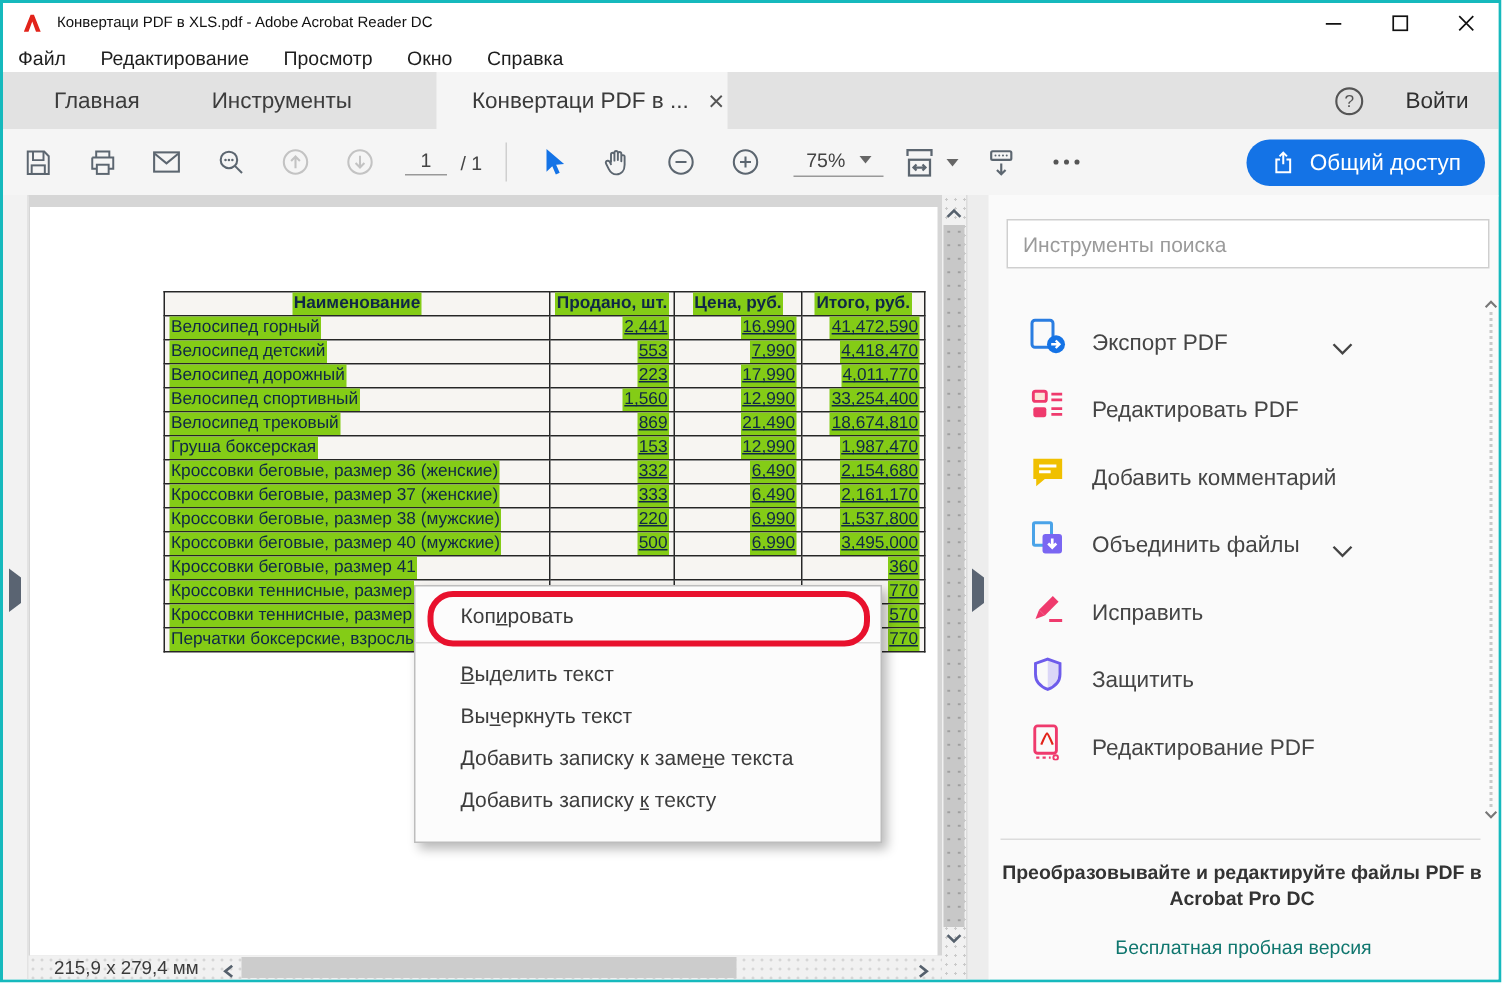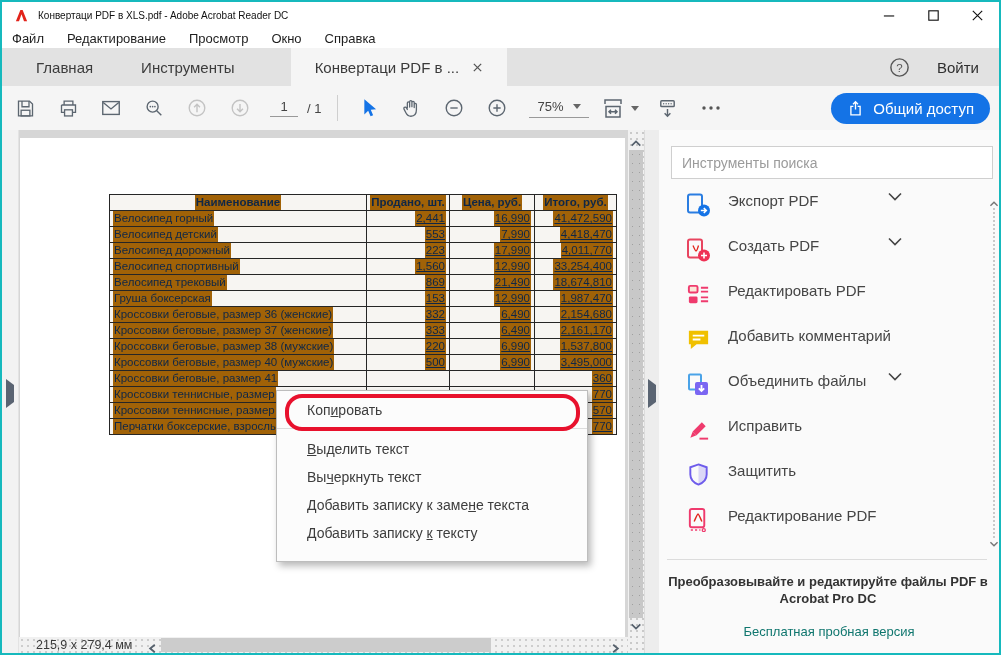--- a/index.html
+++ b/index.html
@@ -15,21 +15,21 @@
   .wc { width:44px; height:100%; display:flex; align-items:center; justify-content:center; }
 
   
   .menubar { position:absolute; top:26px; left:0; right:0; height:20px; display:flex; align-items:center; padding-left:10px; background:#fff; }
   .mitem { margin-right:23px; font-size:13px; color:#1e1e1e; }
 
   
   .tabbar { position:absolute; top:46px; left:0; right:0; height:38px; background:#e2e2e2; display:flex; align-items:stretch; }
   .tab { display:flex; align-items:center; padding:0 24px; font-size:15px; color:#3c3c3c; }
   .tab.first { margin-left:10px; }
-  .tab.active { background:#f5f5f5; margin-left:32px; padding-right:24px; gap:13px; color:#3a3a3a; }
+  .tab.active { background:#f5f5f5; margin-left:32px; padding-right:2px; gap:13px; color:#3a3a3a; }
   .tab-spacer { flex:1; }
   .help-btn { display:flex; align-items:center; margin-right:26px; }
   .signin { display:flex; align-items:center; font-size:15px; color:#2f2f2f; margin-right:20px; }
 
   
   .toolbar { position:absolute; top:84px; left:0; right:0; height:44px; background:#f5f5f5; border-bottom:1px solid #d8d8d8; display:flex; align-items:center; padding-left:8px; }
   .tb { width:30px; height:30px; display:flex; align-items:center; justify-content:center; margin-right:13px; }
   .page-group { display:flex; align-items:center; margin:0 6px 0 2px; }
   .page-num { display:inline-block; width:28px; text-align:center; font-size:13px; color:#444; border-bottom:1px solid #999; padding-bottom:2px; }
   .page-total { margin-left:9px; font-size:13px; color:#444; }
@@ -68,35 +68,35 @@
 
   .panel-strip { position:absolute; left:642px; top:0; bottom:0; width:15px; background:#ededed; border-left:1px solid #dcdcdc; }
   .panel-handle { position:absolute; left:3px; top:255px; }
 
   
   .sales-table { position:absolute; left:89px; top:56px; border-collapse:collapse; table-layout:fixed; }
   .sales-table th, .sales-table td { border:1px solid #262626; height:15px; line-height:15px; padding:0 3px; font-size:11.5px; color:#0f2747; white-space:nowrap; overflow:hidden; background:#f7f5f2; }
   .sales-table th { font-weight:bold; text-align:center; }
   .sales-table td.num { text-align:right;text-decoration:underline; }
   .c0 { width:250px; } .c1 { width:76px; } .c2 { width:78px; } .c3 { width:75px; }
-  .hl { background:#a16207; padding:12px 1px; }
+  .hl { background:#84cc16; padding:12px 1px; }
 
   
   .context-menu { position:absolute; left:274px; top:388px; width:310px; height:165px; background:#fcfcfc; border:1px solid #bdbdbd; box-shadow:3px 4px 7px rgba(0,0,0,.28); z-index:10; padding-top:5px; }
   .cm-item { height:28px; line-height:28px; padding-left:30px; font-size:14px; color:#3d3d3d; }
   .cm-item u { text-decoration:underline; }
   .cm-sep { border-top:1px solid #dcdcdc; margin:4px 0 6px 0; }
   .red-highlight { position:absolute; left:283px; top:392px; width:287px; height:29px; border:4px solid #e8112d; border-radius:17px; z-index:11; }
 
   
   .sidebar { position:absolute; left:657px; right:0; top:0; bottom:0; background:#fafafa; }
   .search-box { position:absolute; left:12px; top:16px; width:300px; height:31px; border:1px solid #cfcfcf; background:#fff; font-family:"Liberation Sans",sans-serif; font-size:14px; color:#444; padding:0 10px; outline:none; }
   .search-box::placeholder { color:#9b9b9b; }
   .tools { position:absolute; left:0; right:0; top:62px; }
-  .tool-row { height:45px; display:flex; align-items:flex-start; padding-left:26px; padding-right:97px; }
+  .tool-row { height:45px; display:flex; align-items:flex-end; padding-left:26px; padding-right:97px; }
   .tool-icon { width:26px; display:flex; justify-content:center; }
   .tool-label { margin-left:17px; font-size:15px; color:#454545; }
   .tool-chev { margin-left:auto; display:flex; }
   .mini-scroll { position:absolute; left:331px; top:64px; height:358px; width:8px; }
   .mini-track { position:absolute; left:3px; top:14px; bottom:14px; border-left:2px dotted #c9c9c9; }
   .mini-up { position:absolute; top:0; left:-1px; }
   .mini-down { position:absolute; bottom:0; left:-1px; }
   .side-divider { position:absolute; top:429px; left:8px; right:12px; border-top:1px solid #dcdcdc; }
   .promo { position:absolute; top:443px; left:4px; right:6px; text-align:center; font-size:13px; font-weight:bold; color:#333; line-height:17px; }
   .trial-link { position:absolute; top:494px; left:0; right:0; text-align:center; font-size:13px; color:#0f766e; }
@@ -416,36 +416,20 @@
             </span>
           <span class="tool-label">Экспорт PDF</span>
           <span class="tool-chev">
               <svg width="14" height="9" viewBox="0 0 14 9">
                 <polyline points="1,1.5 7,7.5 13,1.5" fill="none" stroke="#444" stroke-width="1.6"></polyline>
               </svg>
             </span>
         </div>
         <div class="tool-row">
           <span class="tool-icon">
-              <svg width="26" height="26" viewBox="0 0 26 26">
-                <rect x="3" y="2.5" width="14" height="18" rx="2" fill="none" stroke="#e8445f" stroke-width="2"></rect>
-                <path d="M8 8.5c1.5 3.5 2.5 5.5 3 5.5.5 0 1.5-2 2.5-5.5" stroke="#e2231a" stroke-width="1.3" fill="none"></path>
-                <circle cx="19" cy="18.5" r="6" fill="#ef3054"></circle>
-                <path d="M19 15.5v6M16 18.5h6" stroke="#fff" stroke-width="1.6" fill="none"></path>
-              </svg>
-            </span>
-          <span class="tool-label">Создать PDF</span>
-          <span class="tool-chev">
-              <svg width="14" height="9" viewBox="0 0 14 9">
-                <polyline points="1,1.5 7,7.5 13,1.5" fill="none" stroke="#444" stroke-width="1.6"></polyline>
-              </svg>
-            </span>
-        </div>
-        <div class="tool-row">
-          <span class="tool-icon">
               <svg width="25" height="25" viewBox="0 0 26 26">
                 <rect x="3" y="4" width="9" height="7" rx="1.5" fill="#fbe6d8" stroke="#ef3a6d" stroke-width="2"></rect>
                 <rect x="3" y="15" width="9" height="7" rx="1.5" fill="#ef3a6d"></rect>
                 <path d="M15.5 6h7.5M15.5 10h7.5M15.5 16h7.5M15.5 20h7.5" stroke="#ef3a6d" stroke-width="2" fill="none"></path>
               </svg>
             </span>
           <span class="tool-label">Редактировать PDF</span>
         </div>
         <div class="tool-row">
           <span class="tool-icon">

